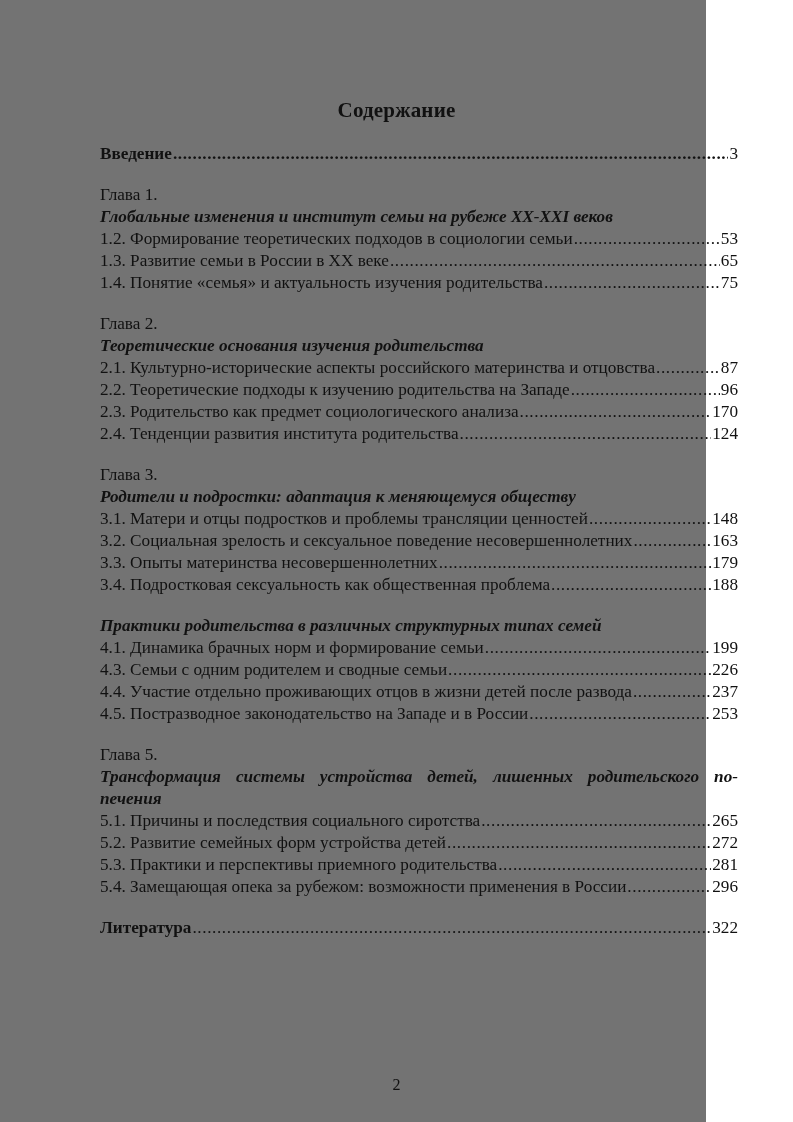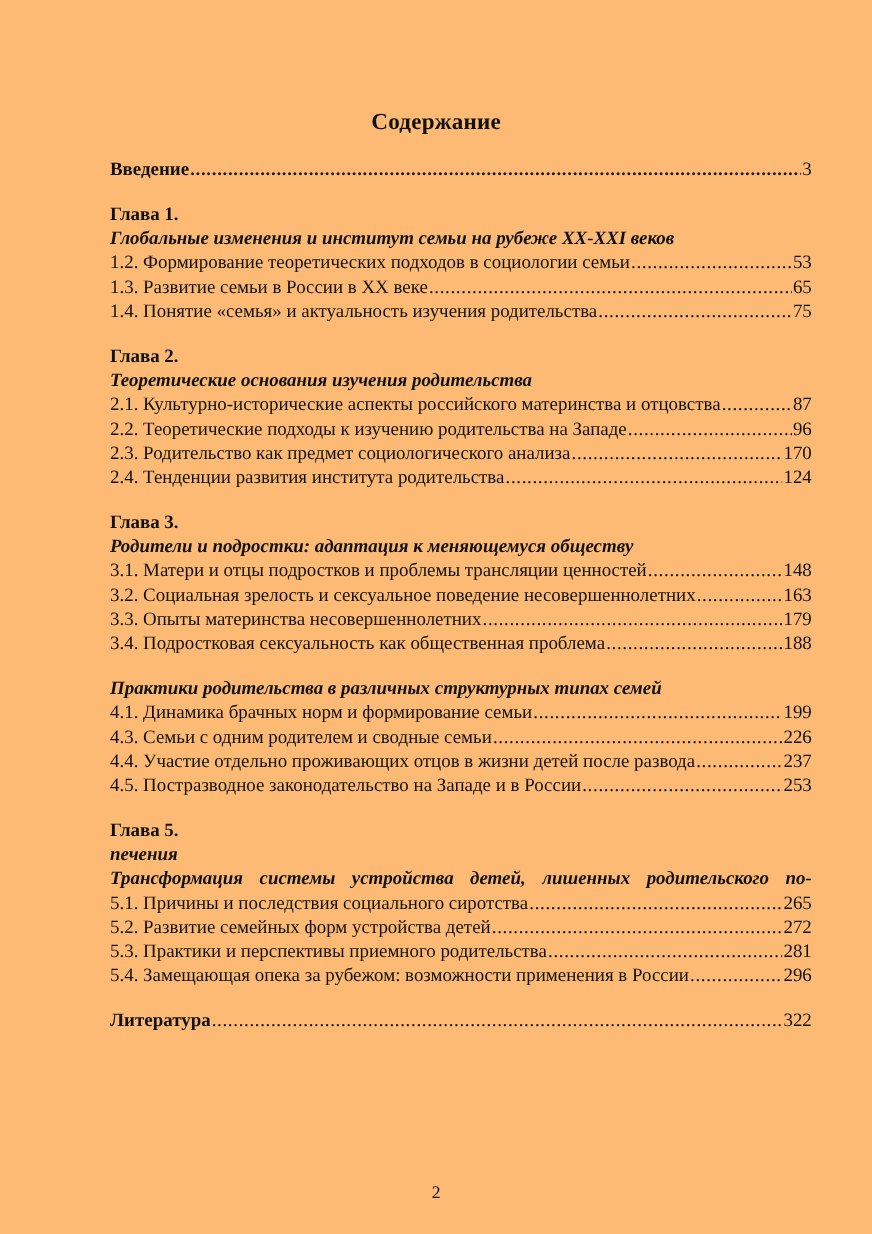--- a/index.html
+++ b/index.html
@@ -11,22 +11,22 @@
     width: 793px;
     height: 1122px;
     position: relative;
     overflow: hidden;
     font-family: "Liberation Serif", "DejaVu Serif", serif;
     color: #111111;
   }
   .page {
     position: absolute;
     left: 0; top: 0;
-    width: 793px; height: 1122px;
-    background: #fdba74;
+    width: 706px; height: 1122px;
+    background: #737373;
   }
   .title {
     position: absolute;
     top: 98px;
     left: 0;
     width: 793px;
     text-align: center;
     font-weight: bold;
     font-size: 21px;
     letter-spacing: 0.2px;
@@ -57,21 +57,21 @@
     margin: 0 1px;
   }
   .row .leader::after {
     content: "................................................................................................................................................................................................................................................";
   }
   .row .page-num {
     flex: 0 0 auto;
   }
   .bold { font-weight: bold; }
   .chapter-num {
-    font-weight: bold;
+    font-weight: normal;
     height: 22px;
   }
   .chapter-title {
     font-weight: bold;
     line-height: 22px;
     font-style: italic;
   }
   .chapter-title.justify {
     text-align: justify;
     text-align-last: left;
@@ -204,22 +204,22 @@
         <span class="leader"></span>
         <span class="page-num">253</span>
       </div>
     </div>
 
     <div class="gap-chapter"></div>
 
     <div class="chapter">
       <div class="chapter-num">Глава 5.</div>
       <div class="chapter-title justify">
+        <div style="text-align:justify;text-align-last:justify;">Трансформация системы устройства детей, лишенных родительского по-</div>
         <div>печения</div>
-        <div style="text-align:justify;text-align-last:justify;">Трансформация системы устройства детей, лишенных родительского по-</div>
       </div>
       <div class="row">
         <span class="label">5.1. Причины и последствия социального сиротства</span>
         <span class="leader"></span>
         <span class="page-num">265</span>
       </div>
       <div class="row">
         <span class="label">5.2. Развитие семейных форм устройства детей</span>
         <span class="leader"></span>
         <span class="page-num">272</span>

